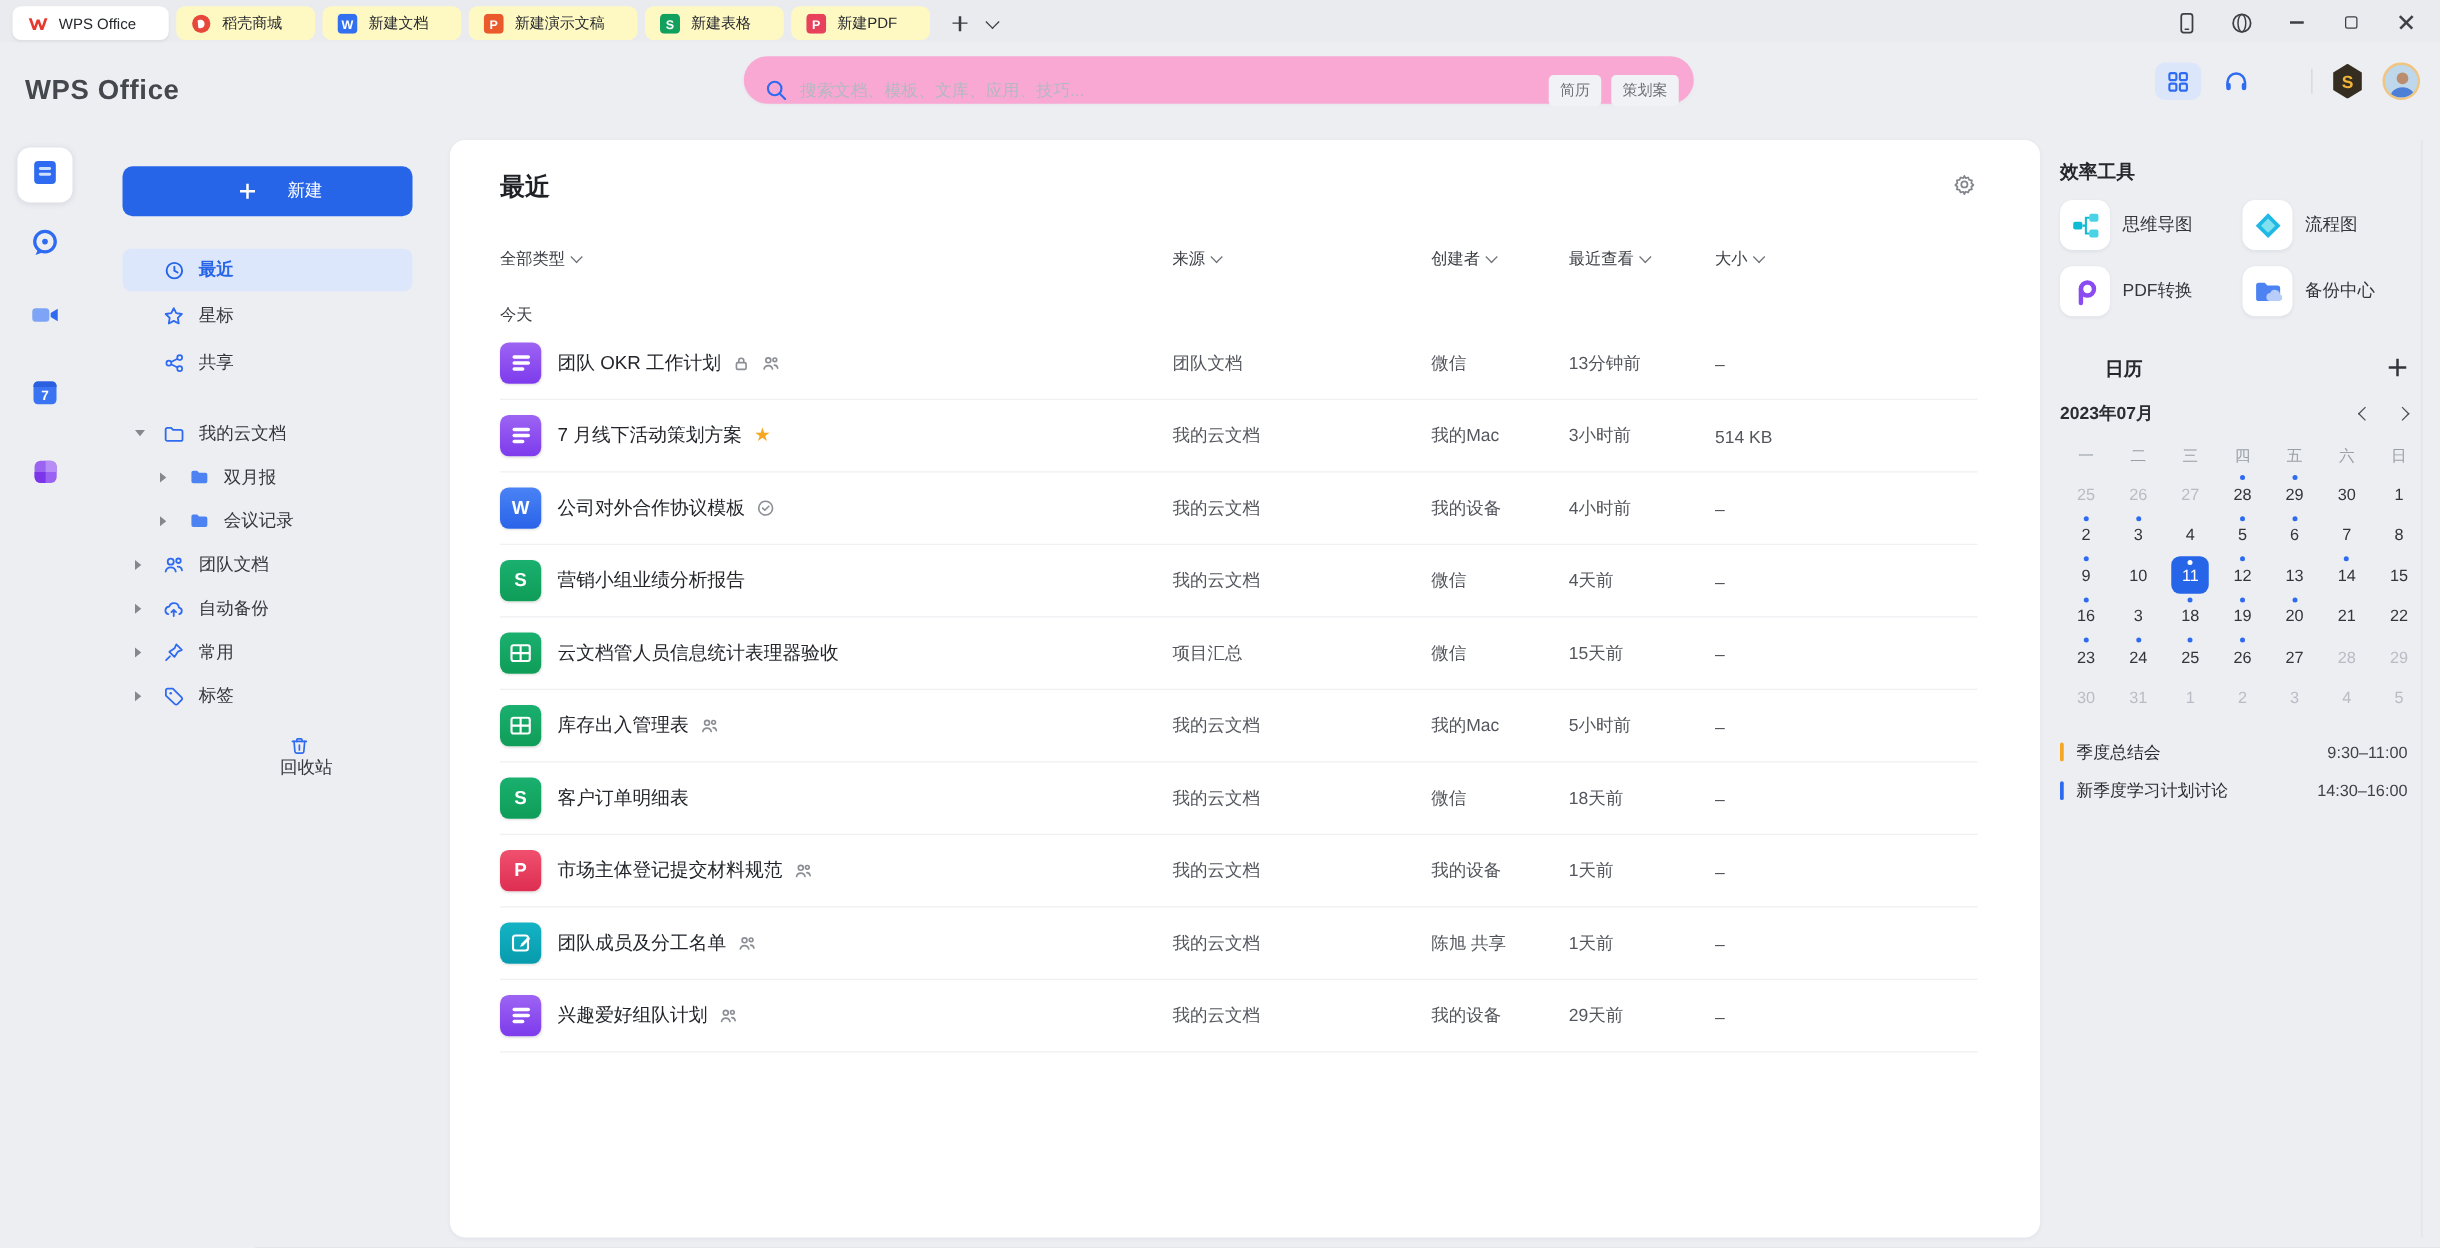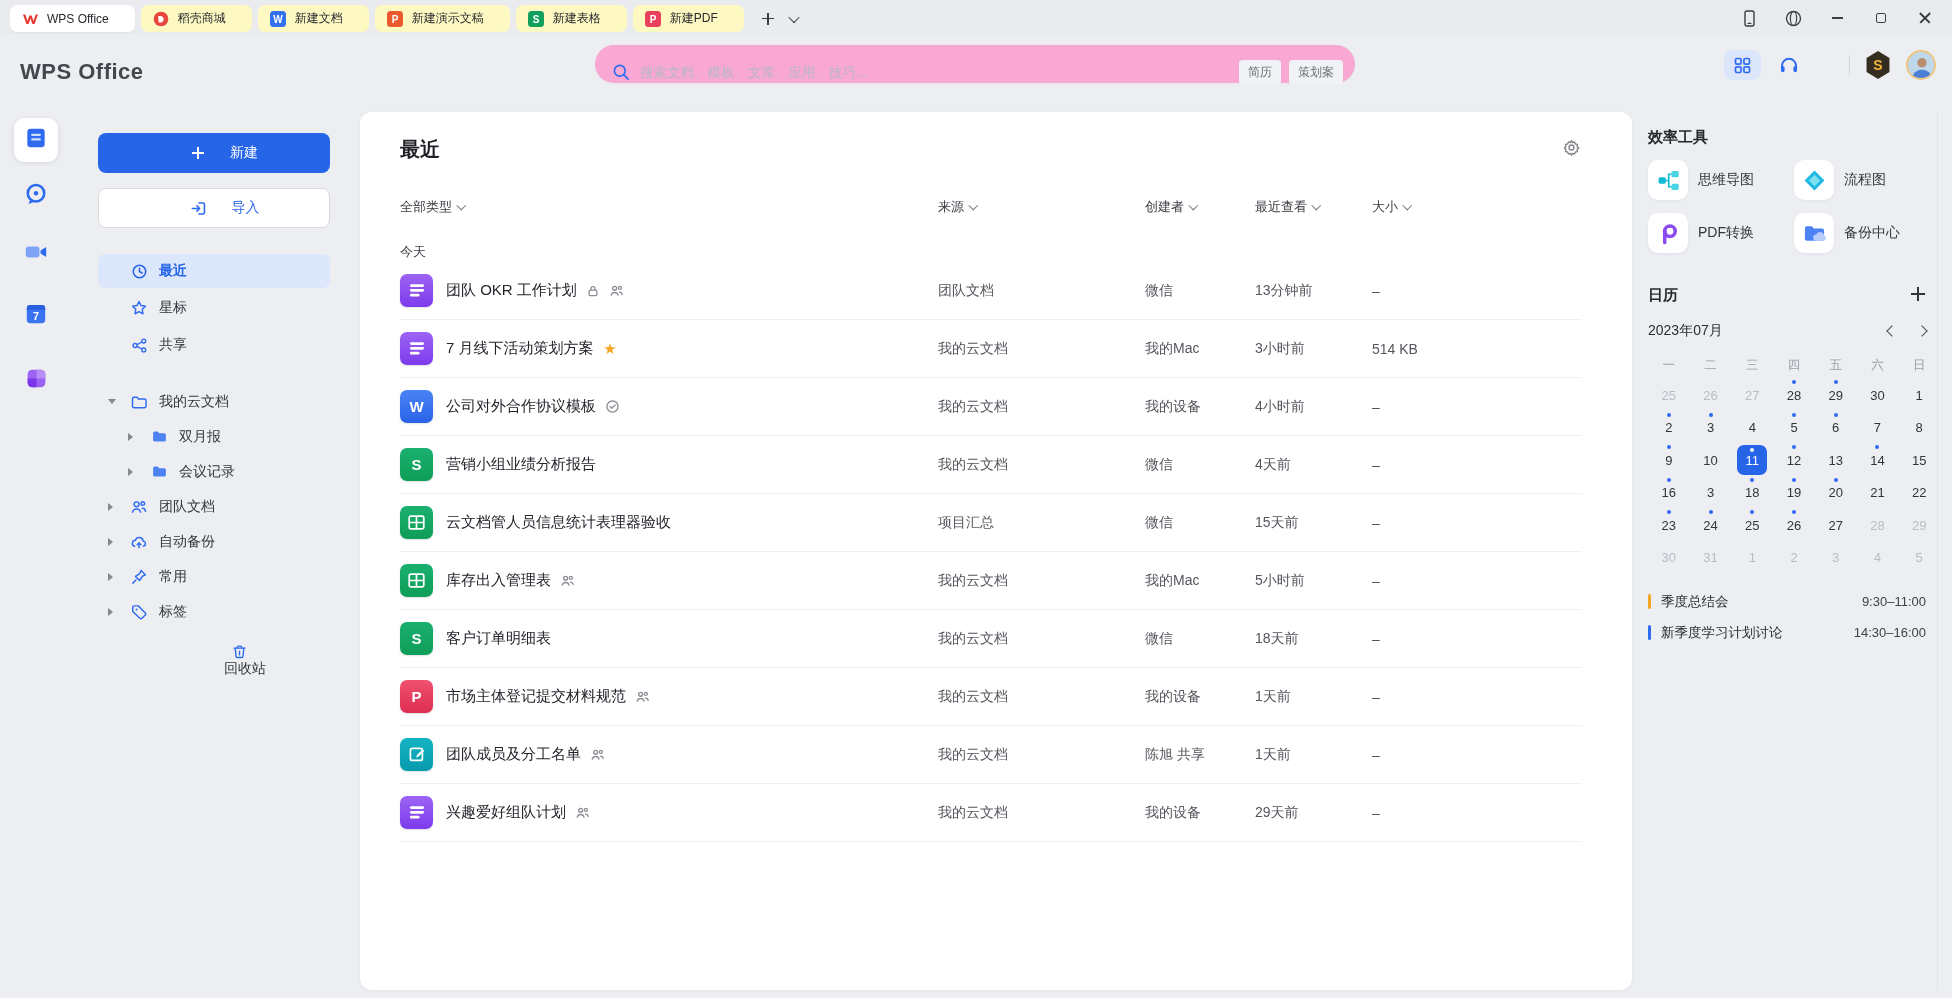--- a/index.html
+++ b/index.html
@@ -100,28 +100,28 @@
   .starglyph { color:#f6a823; font-size:15px; line-height:15px; }
   .cell { position:absolute; top:50%; transform:translateY(-50%); font-size:14px; color:#53565c; white-space:nowrap; }
   .c-src{left:538px} .c-creator{left:745px} .c-viewed{left:855px} .c-size{left:972px}
 
   
   .rpanel { position:absolute; left:1648px; top:112px; width:292px; bottom:0; }
   .rp-title { margin-top:16px; font-size:15px; font-weight:700; color:#25272c; }
   .tools { display:grid; grid-template-columns:146px 146px; row-gap:13px; margin-top:13px; }
   .tool { display:flex; align-items:center; gap:10px; font-size:14px; color:#33363c; }
   .tool-icon { width:40px; height:40px; background:#fff; border-radius:10px; display:grid; place-items:center; box-shadow:0 1px 3px rgba(20,30,60,.06); }
-  .cal-head { display:flex; justify-content:space-between; align-items:flex-start; margin-top:33px; }
+  .cal-head { display:flex; justify-content:space-between; align-items:flex-start; margin-top:33px;margin-left:36px; }
   .cal-title { font-size:15px; font-weight:700; color:#25272c; }
   .cal-plus { position:relative; width:16px; height:16px; margin-right:14px; }
   .cal-plus::before,.cal-plus::after { content:""; position:absolute; background:#33363c; }
   .cal-plus::before { left:1px; top:7.2px; width:14px; height:1.6px; }
   .cal-plus::after { left:7.2px; top:1px; width:1.6px; height:14px; }
   .cal-month-row { display:flex; align-items:center; margin-top:17px; }
-  .cal-month { font-size:14px; color:#2b2d33; flex:1; }
+  .cal-month { font-size:14px; color:#2b2d33; flex:1;font-weight:bold; }
   .cal-arrow { width:8px; height:8px; border-right:1.5px solid #4a4d52; border-bottom:1.5px solid #4a4d52; margin-right:22px; }
   .arrow-prev { transform:rotate(135deg); }
   .arrow-next { transform:rotate(-45deg); margin-right:14px; }
   .cal-week { display:grid; grid-template-columns:repeat(7,1fr); margin-top:17px; font-size:12.5px; color:#9aa0a8; }
   .cal-week span { text-align:center; }
   .cal-grid { display:grid; grid-template-columns:repeat(7,1fr); margin-top:5px;text-align:center; }
   .cal-cell { position:relative; height:32.5px; display:grid; place-items:center; font-size:13px; color:#33353a; border-radius:7px; }
   .cal-cell.muted { color:#b9bcc4; }
   .cal-dot { position:absolute; top:1px; left:50%; transform:translateX(-50%); width:4px; height:4px; border-radius:50%; background:#2f6bf0; }
   .cal-cell.sel { background:#2765e8; color:#fff; width:30px; height:30px; justify-self:center; align-self:center; }
@@ -304,29 +304,20 @@
             <path d="M3.5 12 H12 v8.5 H8 a4.5 4.5 0 0 1 -4.5-4.5 Z" fill="#7c36ea"></path>
           </svg></span>
       </div>
     </div>
 
   <div class="sidebar">
     <div class="btn btn-new">
       <span class="plus-w"></span>
       <span>新建</span>
     </div>
-    <div class="btn btn-import">
-      <span style="display:grid;place-items:center">
-        <svg width="17" height="17" viewBox="0 0 18 18">
-            <path d="M9.5 3.2 h4.2 a1.6 1.6 0 0 1 1.6 1.6 v8.4 a1.6 1.6 0 0 1 -1.6 1.6 H9.5" fill="none" stroke="#2f6bf0" stroke-width="1.7" stroke-linecap="round"></path>
-            <path d="M2.5 9 h7.5 M7.4 6.2 L10.2 9 L7.4 11.8" fill="none" stroke="#2f6bf0" stroke-width="1.7" stroke-linecap="round" stroke-linejoin="round"></path>
-          </svg>
-      </span>
-      <span>导入</span>
-    </div>
     <div class="nav" id="nav">
         <div class="nav-item active">
           <span class="tree-ico" style="margin-right: 0px;">
             <svg width="17" height="17" viewBox="0 0 20 20" fill="none" stroke="#2765e8" stroke-width="1.8" stroke-linecap="round">
               <circle cx="10" cy="10" r="7.3"></circle>
               <path d="M10 6.3 V10 L13 11.8"></path>
             </svg>
           </span>
           <span class="nav-label nowrap">最近</span>
         </div>

